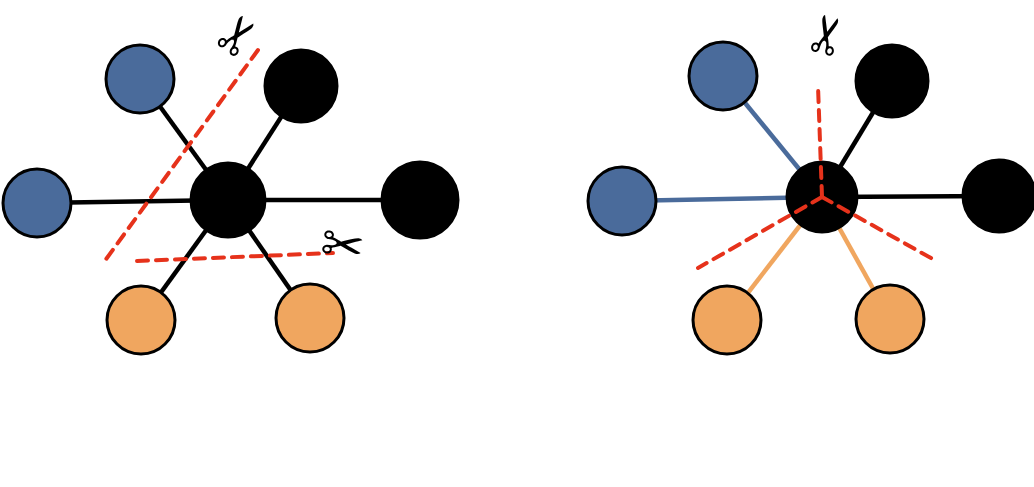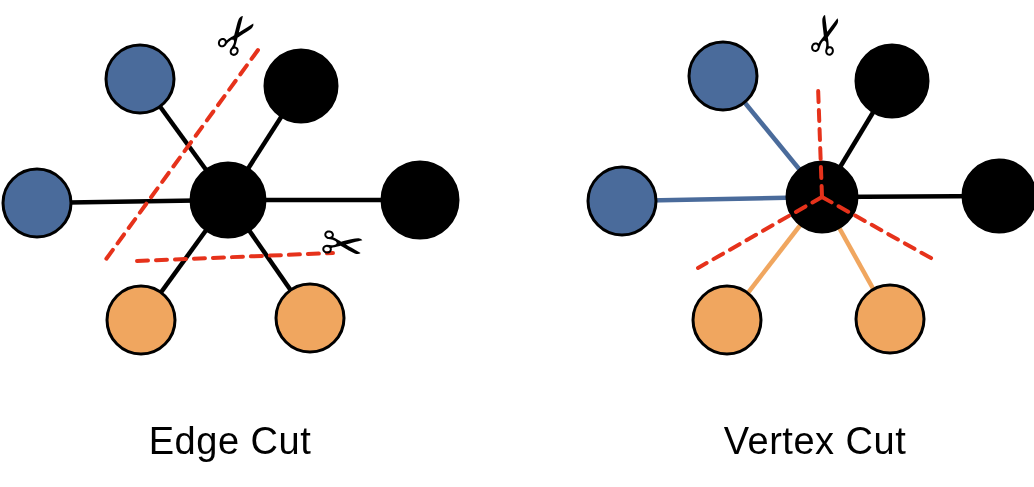--- a/index.html
+++ b/index.html
@@ -73,16 +73,14 @@
         <circle cx="999" cy="196" r="36" fill="#000000" stroke="#000000" stroke-width="3"></circle>
         <circle cx="727" cy="320" r="34" fill="#f0a65f" stroke="#000000" stroke-width="3"></circle>
         <circle cx="890" cy="319" r="34" fill="#f0a65f" stroke="#000000" stroke-width="3"></circle>
         <line x1="822" y1="197" x2="818" y2="86" stroke="#e6321b" stroke-width="4" stroke-dasharray="11 8" stroke-linecap="round"></line>
         <line x1="822" y1="197" x2="698" y2="268" stroke="#e6321b" stroke-width="4" stroke-dasharray="11 8" stroke-linecap="round"></line>
         <line x1="822" y1="197" x2="938" y2="262" stroke="#e6321b" stroke-width="4" stroke-dasharray="11 8" stroke-linecap="round"></line>
         <text transform="translate(831,36) rotate(-75)" font-size="52" text-anchor="middle" dominant-baseline="middle" fill="#000000" font-family="&quot;DejaVu Sans&quot;, sans-serif">✂</text>
       </g>
     </svg>
 
-  <div id="caption-left" class="caption">Edge Cut</div>
 
-  <div id="caption-right" class="caption">Vertex Cut</div>
 </div>
 
 </body></html>

